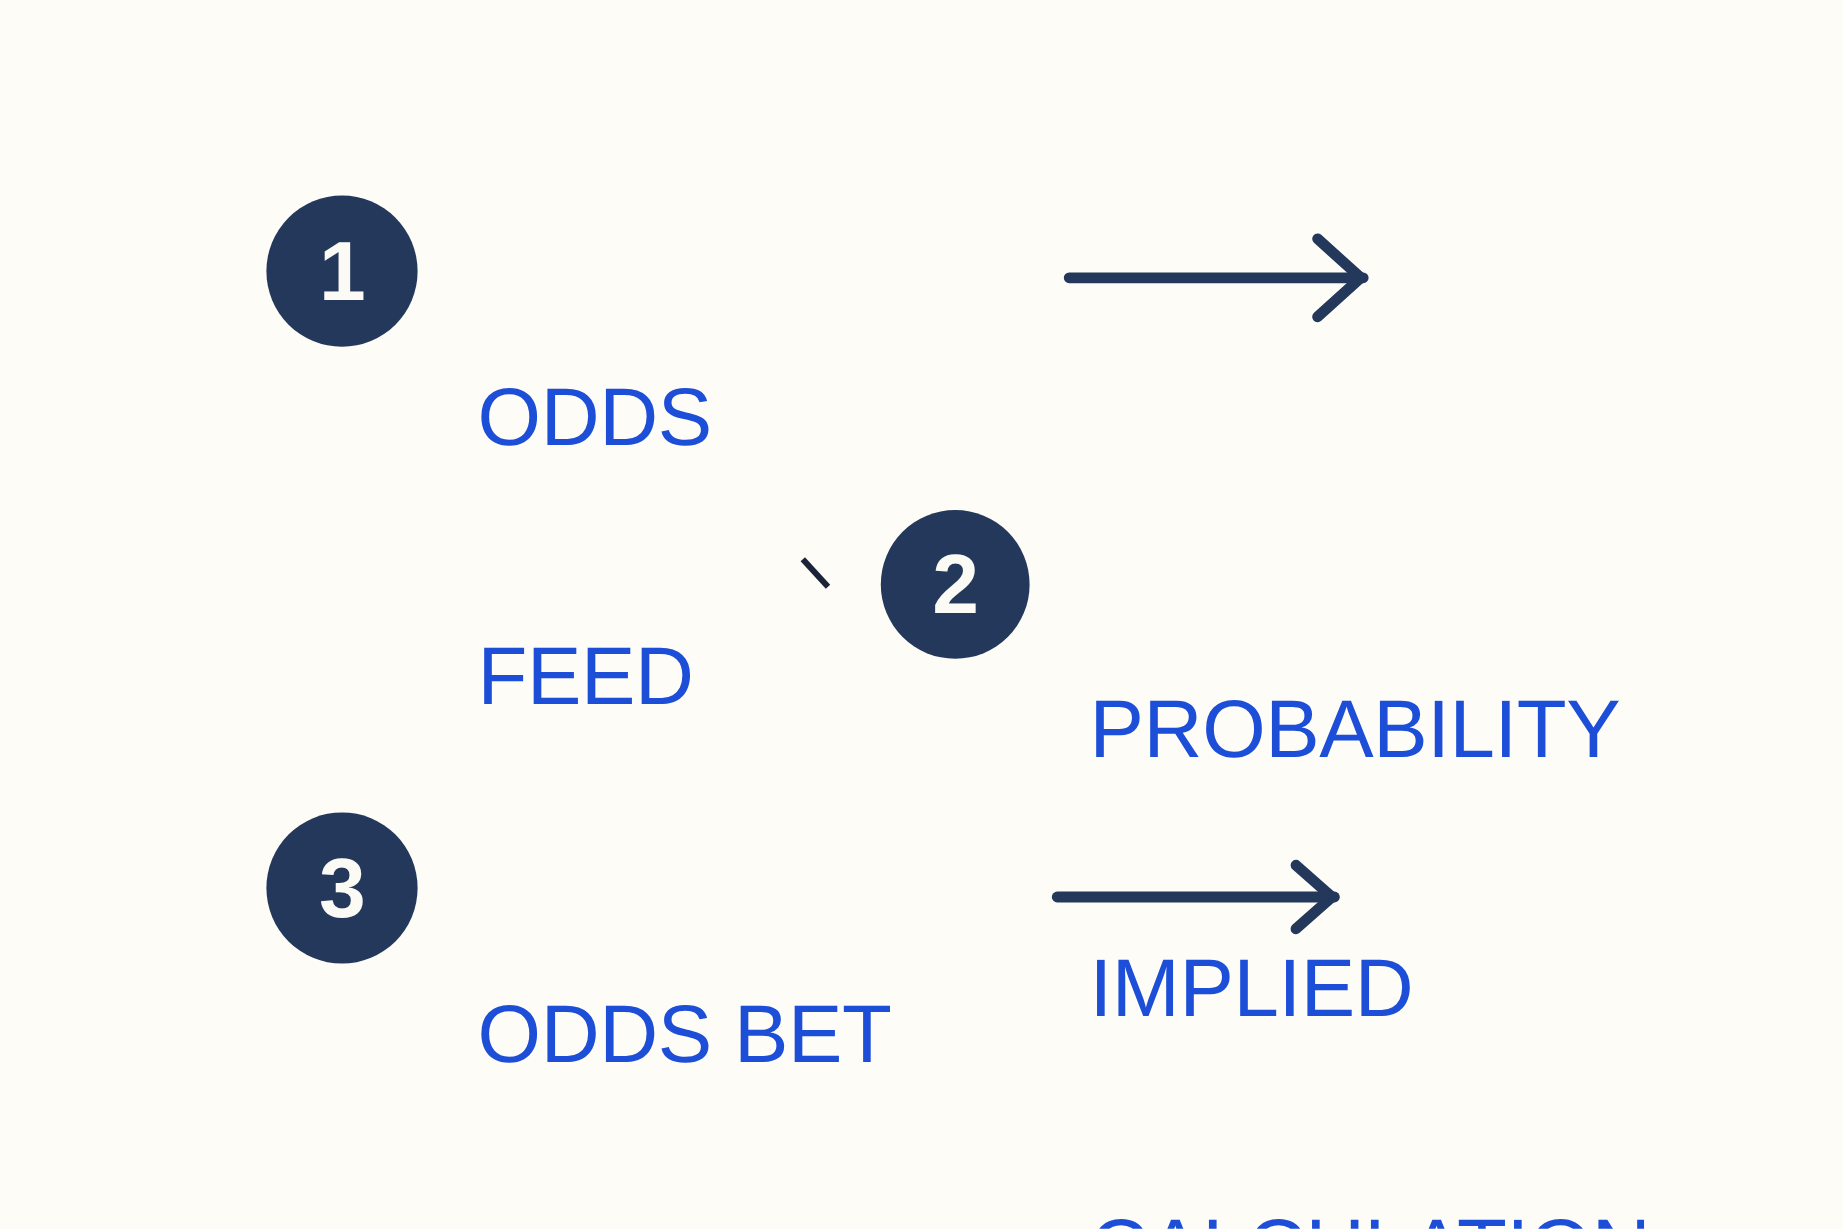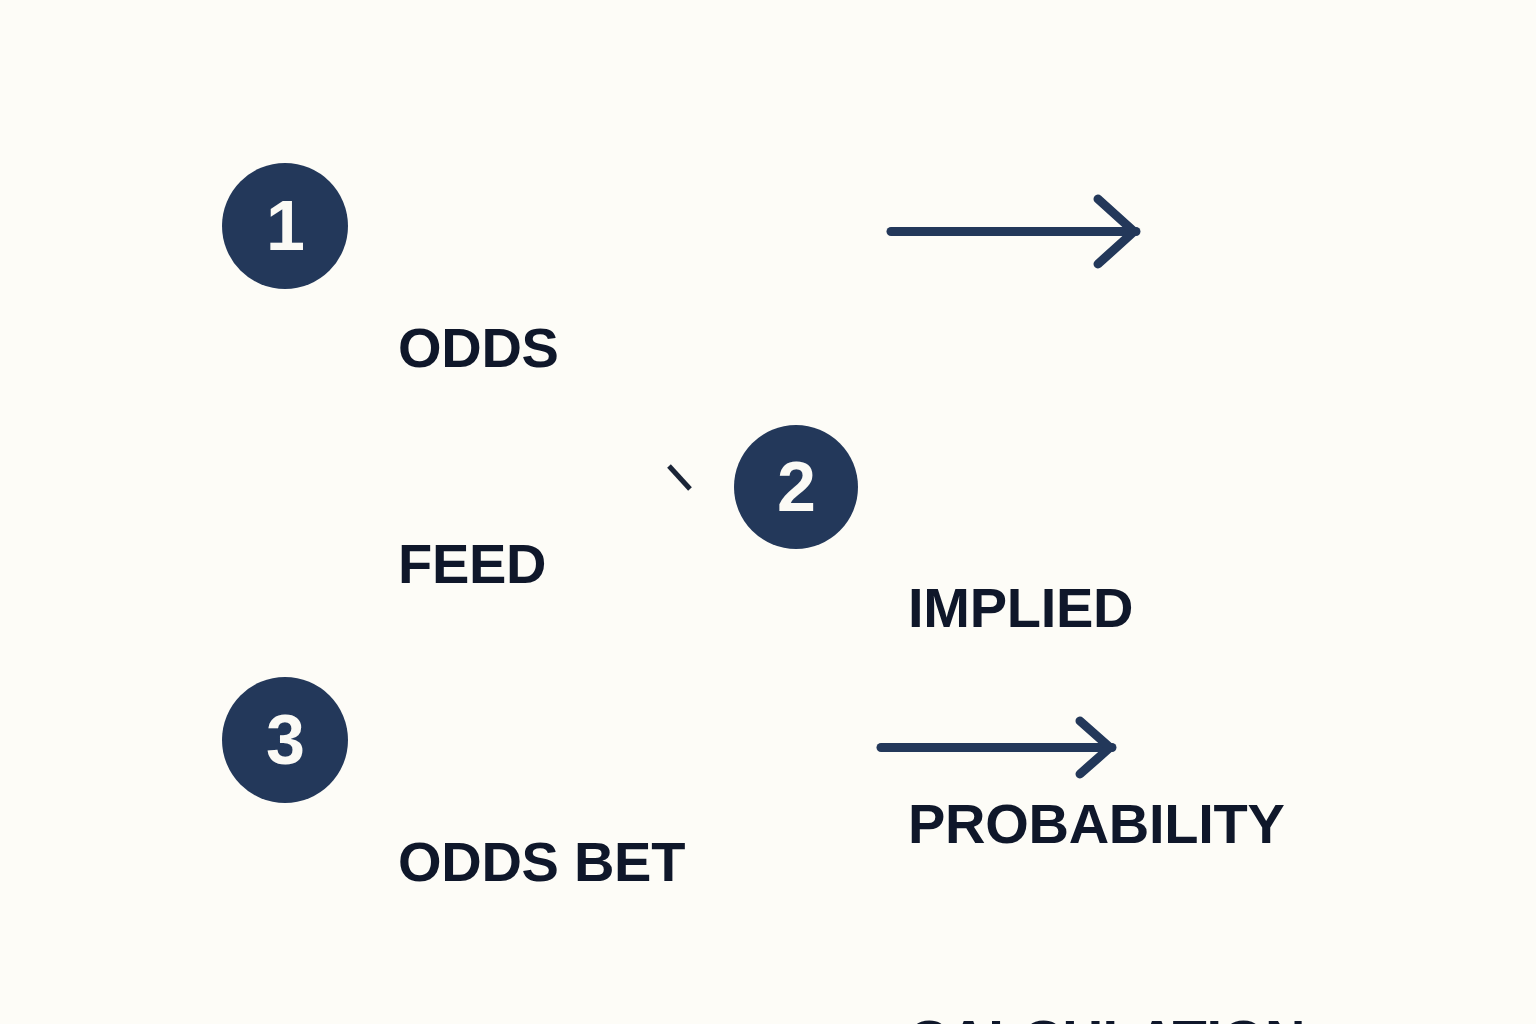--- a/index.html
+++ b/index.html
@@ -34,24 +34,24 @@
     color: #FBFAF5;
     font-family: "Liberation Sans", sans-serif;
     font-weight: 700;
     line-height: 1;
     letter-spacing: -0.01em;
   }
 
   
   .step-text {
     position: absolute;
-    color: #0f172a;
+    color: #1d4ed8;
     font-family: "Liberation Sans", sans-serif;
-    font-weight: 700;
-    font-size: 56px;
+    font-weight: 400;
+    font-size: 68px;
     line-height: 72px;
     letter-spacing: -0.005em;
     white-space: pre;
   }
   .step-text .tline {
     display: block;
   }
 
   
   .arrow {
@@ -88,22 +88,22 @@
 
   <svg class="tick-mark" style="left:664px; top:460px;" width="34" height="36" viewBox="0 0 34 36">
     <line x1="5" y1="6" x2="26" y2="29" stroke="#1B2537" stroke-width="5" stroke-linecap="butt"></line>
   </svg>
 
   <div class="badge" style="left:734px; top:425px; width:124px; height:124px;">
     <span class="badge-num" style="font-size:70px;">2</span>
   </div>
 
   <div class="step-text" style="left:908px; top:428px;">
+    <span class="tline">PROBABILITY</span>
     <span class="tline">IMPLIED</span>
-    <span class="tline">PROBABILITY</span>
     <span class="tline">CALCULATION</span>
   </div>
 
   <div class="badge" style="left:222px; top:677px; width:126px; height:126px;">
     <span class="badge-num" style="font-size:70px;">3</span>
   </div>
 
   <div class="step-text" style="left:398px; top:682px;">
     <span class="tline">ODDS BET</span>
     

